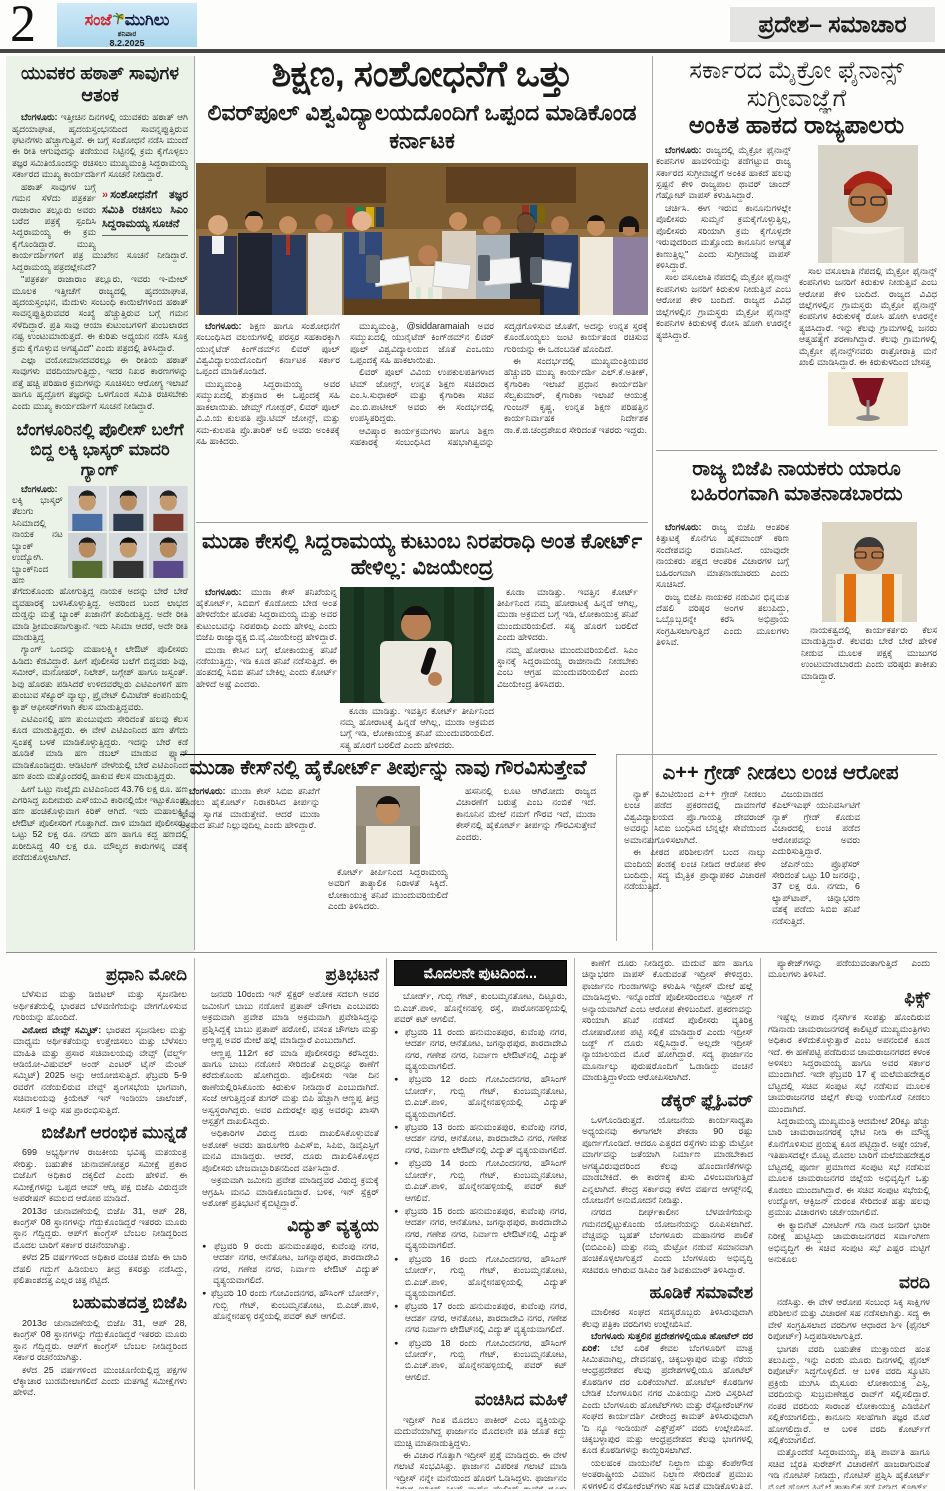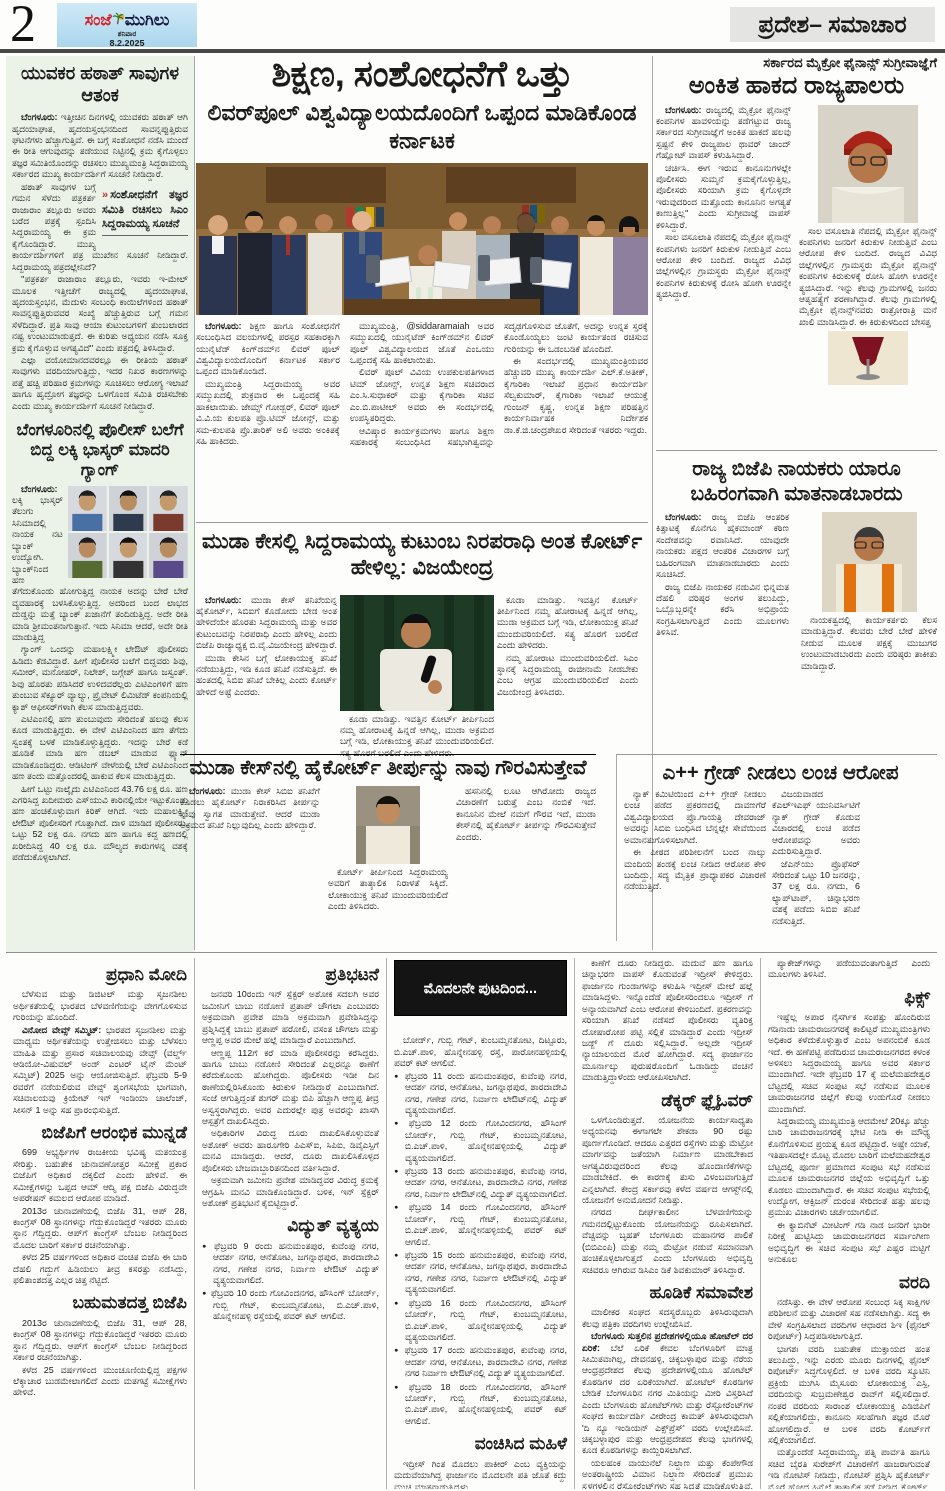--- a/index.html
+++ b/index.html
@@ -39,21 +39,21 @@
   
   .mainstory{position:absolute;left:196px;top:54px;width:452px}
   .h-main{font-size:36px;font-weight:800;text-align:center;line-height:1.1;letter-spacing:-.5px}
   .h-deck{font-size:22px;font-weight:700;text-align:center;line-height:1.3;margin-top:5px}
   .mainphoto{margin-top:7px}
   .mainphoto svg{display:block;width:452px;height:152px}
   .mainbody{margin-top:6px;height:160px;overflow:hidden;column-count:3;column-gap:10px}
   
   .vij{position:absolute;left:196px;top:522px;width:452px;border-top:1px solid #999;padding-top:5px}
   .h-vij{font-size:21px;font-weight:800;text-align:center;line-height:1.25}
-  .vijbody{display:flex;gap:3px;margin-top:14px;height:168px;overflow:hidden}
+  .vijbody{display:flex;gap:3px;margin-top:6px;height:168px;overflow:hidden}
   .vijbody .c1,.vijbody .c3{width:141px}
   .vijbody .c2{width:154px}
   .vijbody svg{display:block;width:154px;height:116px;margin-bottom:3px}
   
   .hc{position:absolute;left:180px;top:754px;width:416px;border-top:1px solid #000000;}
   .h-hc{font-size:20px;font-weight:800;text-align:center;line-height:1.25}
   .hcbody{display:flex;gap:8px;margin-top:6px;height:138px;overflow:hidden}
   .hcbody .c1,.hcbody .c3{width:140px}
   .hcbody .c2{width:120px}
   .hcbody svg{display:block;width:64px;height:78px;margin:0 auto 3px}
@@ -62,43 +62,43 @@
          border-left:1px solid #a8a8a8;padding:5px 0 0 7px}
   .h-aplus{font-size:20px;font-weight:800;text-align:center;line-height:1.2}
   .aplusbody{display:flex;gap:6px;margin-top:5px;height:152px;overflow:hidden}
   .aplusbody .c1{width:142px}
   .aplusbody .c2{width:72px}
   .aplusbody .c3{width:88px}
   .aplusbody svg{display:block;width:70px;height:84px;margin-bottom:3px}
   .aplus-note{font-size:10px;font-weight:800;line-height:1.3}
   
   .gov{position:absolute;left:656px;top:56px;width:281px}
-  .h-gov1{font-size:13px;font-weight:700;text-align:right;line-height:1.15}
+  .h-gov1{font-size:24px;font-weight:400;text-align:center;line-height:1.15}
   .h-gov2{font-size:24px;font-weight:800;text-align:center;line-height:1.15}
   .govbody{display:flex;gap:8px;margin-top:6px;height:320px;overflow:hidden}
   .govbody .c1{width:135px}
   .govbody .c2{width:138px}
   .gov-photo svg{display:block;width:100px;height:118px;margin:0 auto 3px}
   .wine svg{display:block;width:80px;height:54px;margin:3px auto}
   
   .bjp{position:absolute;left:656px;top:450px;width:281px;border-top:1px solid #999;padding-top:5px}
   .h-bjp{font-size:20px;font-weight:800;text-align:center;line-height:1.25}
-  .bjpbody{display:flex;gap:12px;margin-top:6px;height:238px;overflow:hidden}
+  .bjpbody{display:flex;gap:12px;margin-top:16px;height:238px;overflow:hidden}
   .bjpbody .c1{width:135px}
   .bjpbody .c2{width:138px}
   .bjpbody svg{display:block;width:95px;height:100px;margin:0 auto 3px}
   
   .bottomrule{position:absolute;left:6px;top:952px;width:931px;border-top:1px solid #8f8f8f}
   .bottom{position:absolute;left:6px;top:958px;width:931px;height:531px;display:flex;overflow:hidden}
   .bcol{height:531px;overflow:hidden;padding:0 7px}
   .bcol+.bcol{border-left:1px solid #b0b0b0}
   .bc1{width:188px}.bc2{width:192px}.bc3{width:188px}.bc4{width:186px}.bc5{width:177px}
   .h-bot{font-size:17px;font-weight:800;text-align:right;line-height:1.2;margin:7px 0 4px}
   .banner{background:#141414;color:#fff;font-size:14.5px;font-weight:800;text-align:center;
-          padding:18px 2px;margin:2px 0 19px;border:1px solid #000}
+          padding:3px 2px;margin:2px 0 5px;border:1px solid #000}
   ul.dots{list-style:none}
   ul.dots li{padding-left:11px;text-indent:-11px;margin-bottom:2px}
   ul.dots li::before{content:"●";font-size:7px;margin-right:4px;position:relative;top:-1px}
   .bold-lead{font-weight:800}
 </style>
 </head>
 <body>
 
 <div class="page">
 

